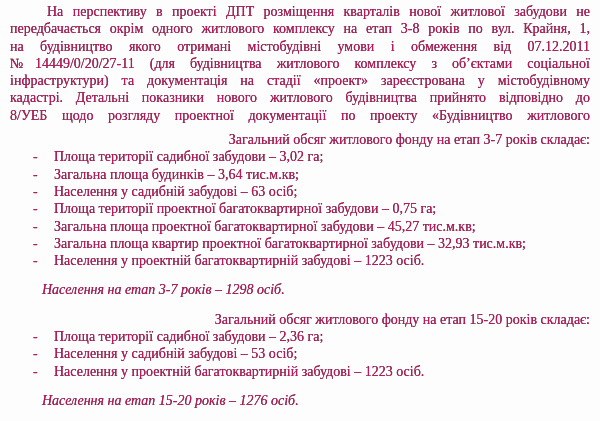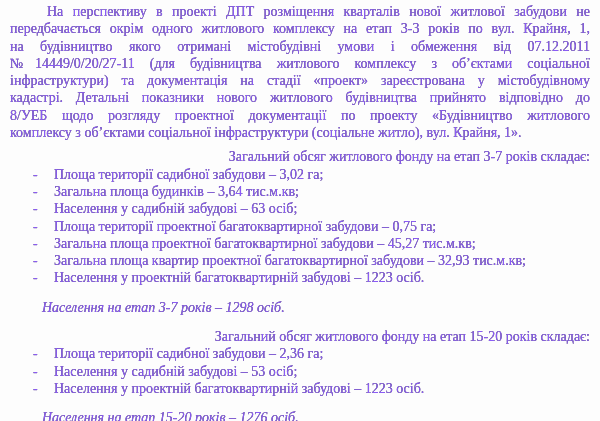--- a/index.html
+++ b/index.html
@@ -6,21 +6,21 @@
     margin: 0;
     padding: 0;
     background: #ffffff;
   }
   .page {
     position: relative;
     width: 600px;
     height: 421px;
     box-sizing: border-box;
     background: #fdfdfd;
-    color: #8b5cf6;
+    color: #be185d;
     font-family: "Liberation Serif", "DejaVu Serif", serif;
     font-size: 14px;
     line-height: 17.3px;
     padding: 3px 10px 0 10px;
     overflow: hidden;
     
     text-shadow: 0 0 0.5px rgba(25,25,25,0.85);
   }
   .para {
     margin: 0;
@@ -69,27 +69,26 @@
     font-style: italic;
   }
 </style>
 </head>
 <body>
 
 <div class="page">
 
   <p class="para">
     <span class="pline first">На перспективу в проекті ДПТ розміщення кварталів нової житлової забудови не</span>
-    <span class="pline">передбачається окрім одного житлового комплексу на етап 3-3 років по вул. Крайня, 1,</span>
+    <span class="pline">передбачається окрім одного житлового комплексу на етап 3-8 років по вул. Крайня, 1,</span>
     <span class="pline">на будівництво якого отримані містобудівні умови і обмеження від 07.12.2011</span>
     <span class="pline">№14449/0/20/27-11 (для будівництва житлового комплексу з об’єктами соціальної</span>
     <span class="pline">інфраструктури) та документація на стадії «проект» зареєстрована у містобудівному</span>
     <span class="pline">кадастрі. Детальні показники нового житлового будівництва прийнято відповідно до</span>
     <span class="pline">8/УЕБ щодо розгляду проектної документації по проекту «Будівництво житлового</span>
-    <span class="pline last">комплексу з об’єктами соціальної інфраструктури (соціальне житло), вул. Крайня, 1».</span>
   </p>
 
   <p class="lede gap-top">Загальний обсяг житлового фонду на етап 3-7 років складає:</p>
 
   <ul class="list">
     <li class="li">
       <span class="dash">-</span>
       <span class="txt">Площа території садибної забудови – 3,02 га;</span>
     </li>
     <li class="li">

